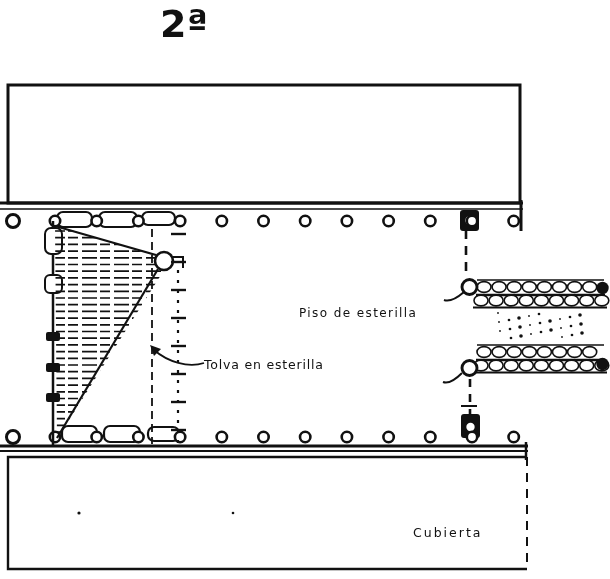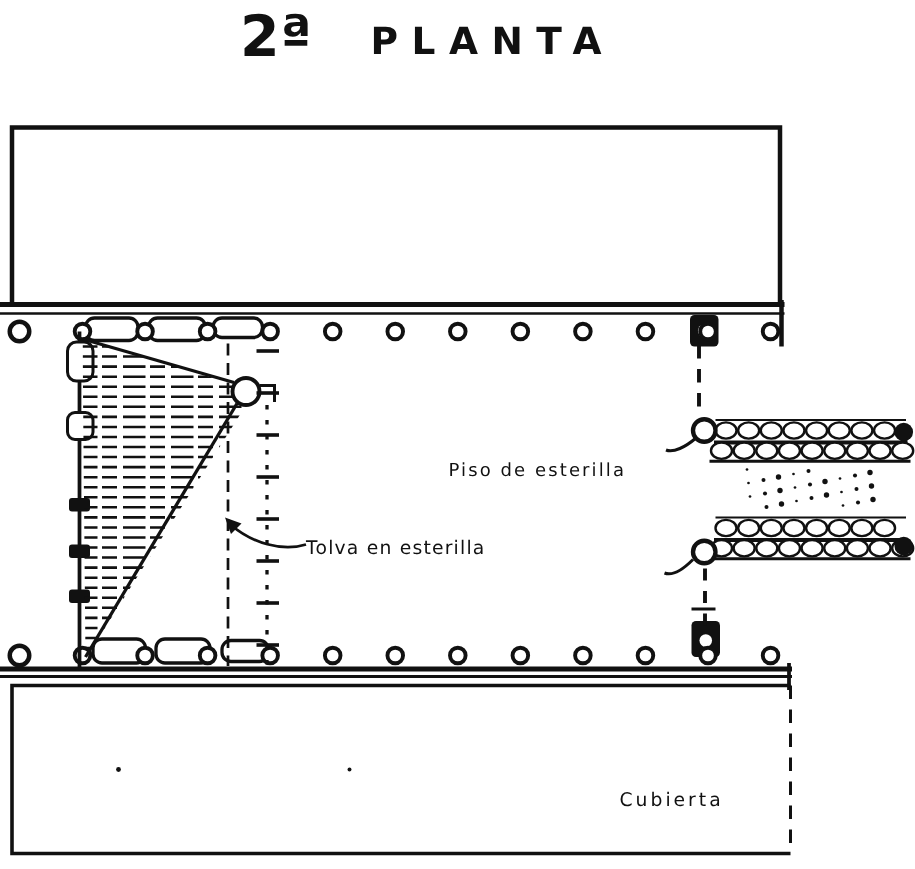--- a/index.html
+++ b/index.html
@@ -14,21 +14,20 @@
   .lbl-tolva{font-size:12.5px;letter-spacing:0.8px;}
   .lbl-cub{font-size:12.5px;letter-spacing:2px;}
 </style>
 </head>
 <body>
 
 <div class="sheet">
 
   <div class="title-row">
     <span class="t-prefix">2ª</span>
-    <span class="t-main">PLANTA</span>
   </div>
 
   <svg id="plan" width="610" height="579" viewBox="0 0 610 579">
     <defs>
       <clipPath id="tolvaClip">
         <polygon points="55,225 162,258 166,267 57,439"></polygon>
       </clipPath>
     </defs>
 
     <rect x="8" y="85" width="512" height="118" fill="#ffffff" stroke="#111111" stroke-width="3"></rect>

